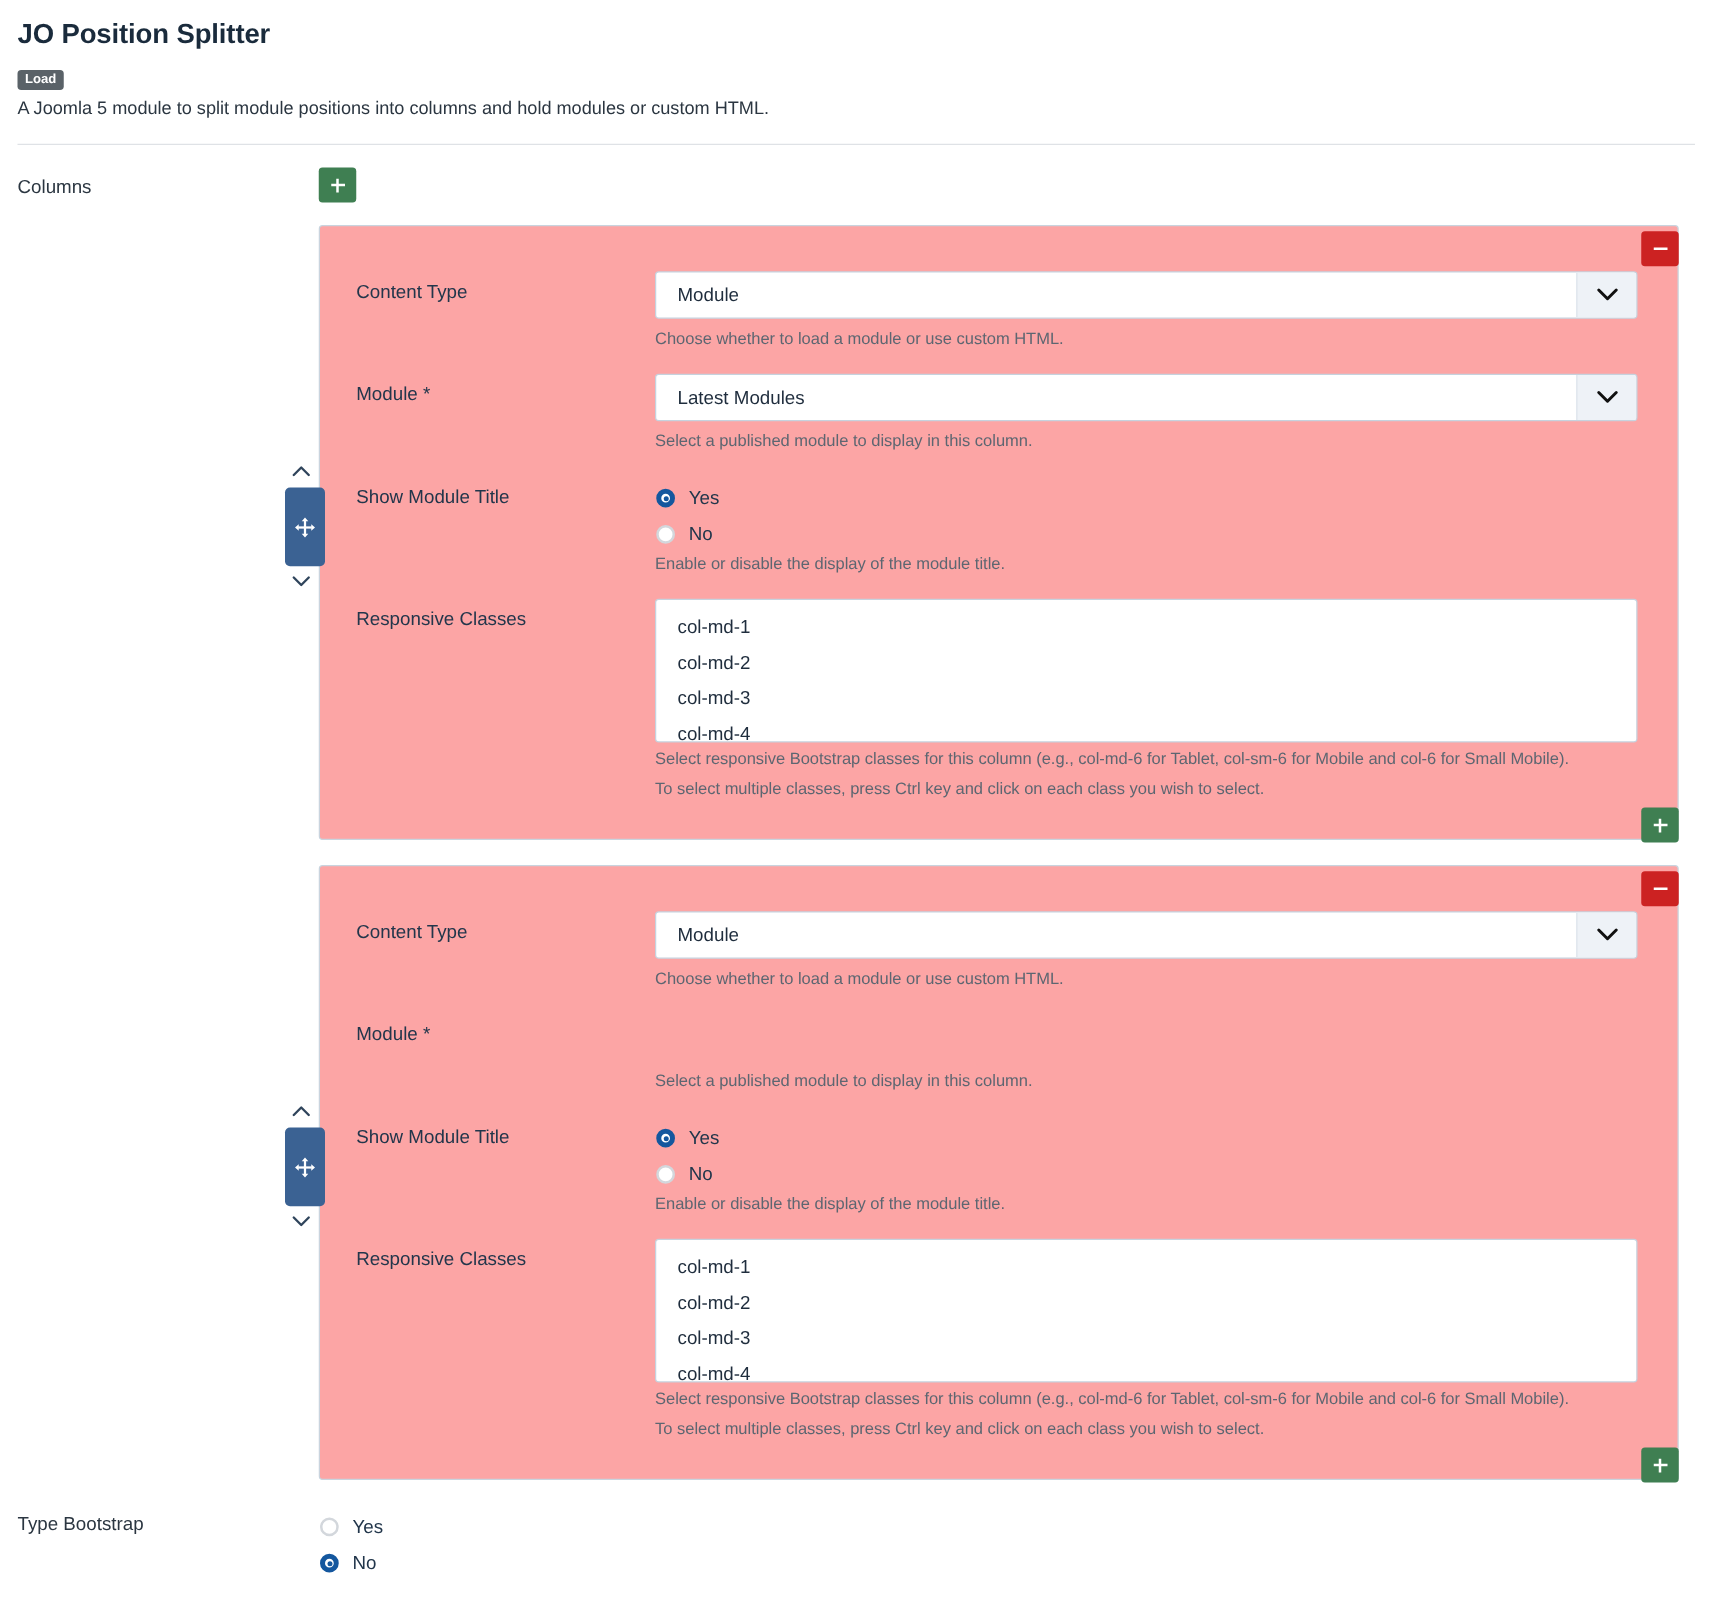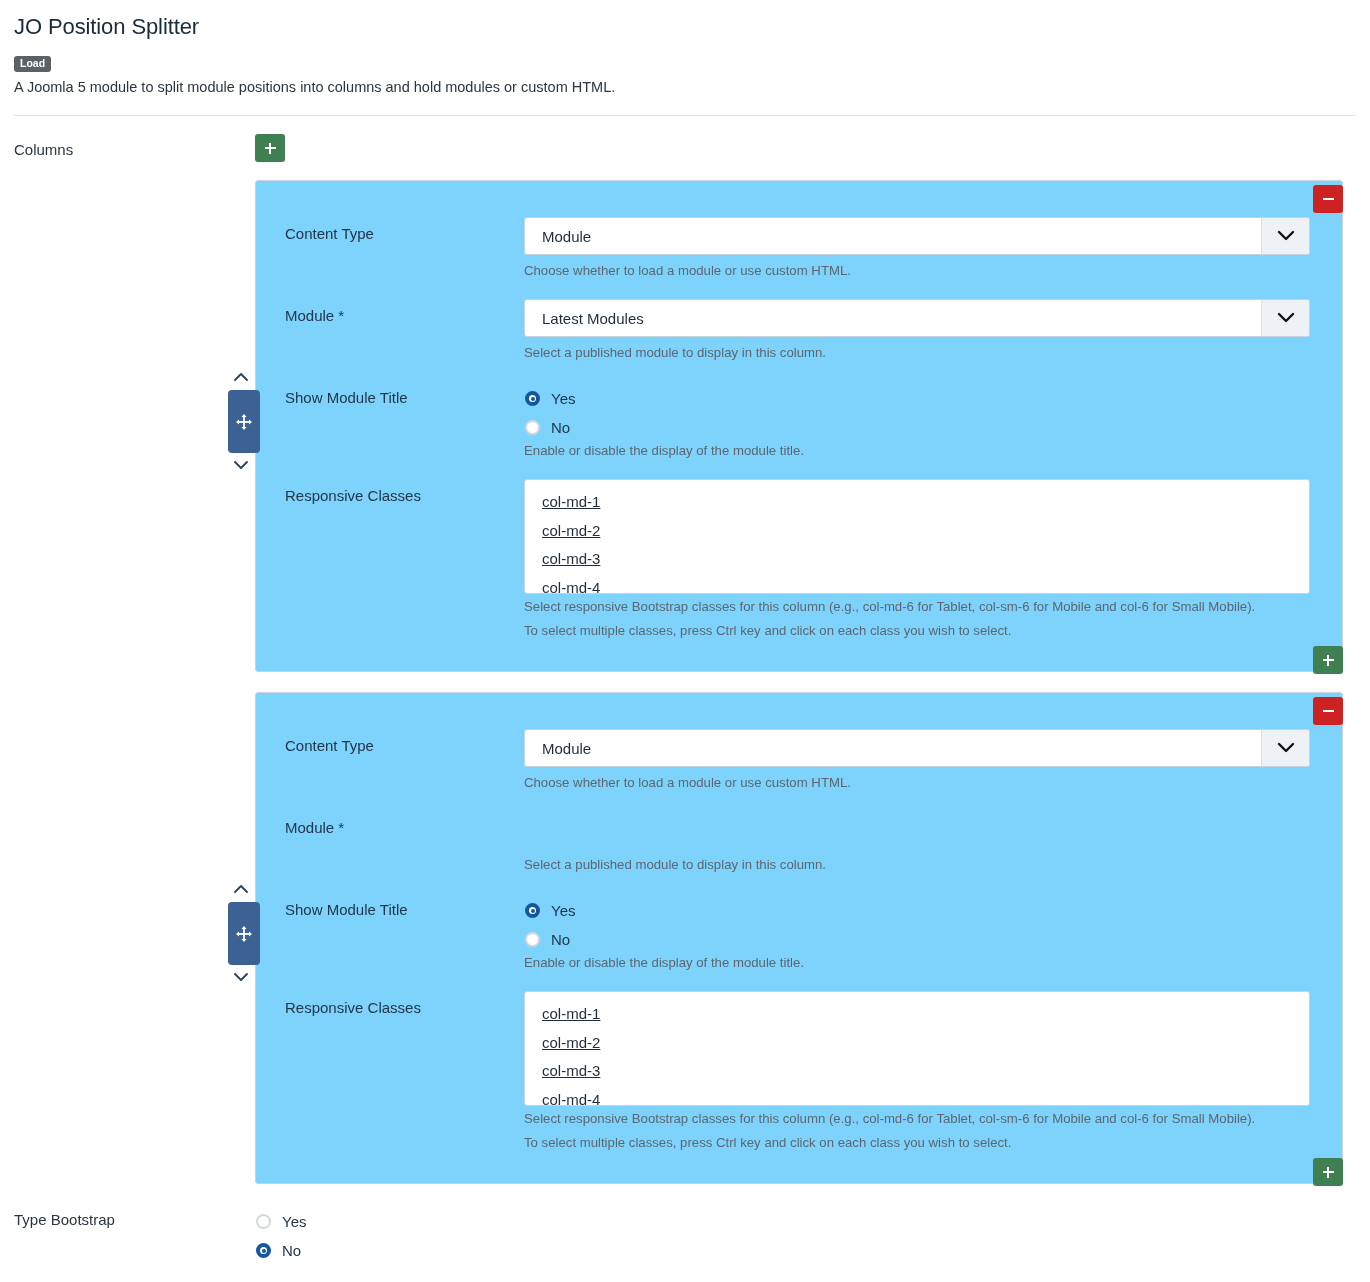--- a/index.html
+++ b/index.html
@@ -10,21 +10,21 @@
     font-family: "Liberation Sans", sans-serif;
     color: #212529;
     overflow: hidden;
   }
 
   .page { position: relative; width: 1370px; height: 1282px; }
 
   
   .title {
     position: absolute; left: 14px; top: 14px;
-    font-size: 22px; font-weight: normal; color: #1a2b3c;
+    font-size: 22px; font-weight: bold; color: #1a2b3c;
     letter-spacing: -0.1px;
   }
   .badge-site {
     position: absolute; left: 14px; top: 56px;
     background: #5a6268; color: #ffffff;
     font-size: 10.5px; font-weight: bold;
     padding: 2px 6px 3px 6px; border-radius: 3px;
     line-height: 1;
   }
   .subtitle {
@@ -61,21 +61,21 @@
   .minus-glyph::before { width: 11px; height: 2px; left: -5.5px; top: -1px; }
 
   .btn-add-top { left: 255px; top: 134px; }
 
   
   .panel {
     position: absolute;
     left: 255px; width: 1088px;
     border: 1px solid #c9d4de;
     border-radius: 3px;
-    background: #7dd3fc;
+    background: #fca5a5;
   }
   .panel-1 { top: 180px; height: 492px; }
   .panel-2 { top: 692px; height: 492px; }
 
   
   .handle-group { position: absolute; width: 34px; }
   .handle-group .chev {
     position: absolute; left: 0; width: 34px; height: 18px;
     display: flex; align-items: center; justify-content: center;
     color: #30455c; cursor: pointer;
@@ -122,21 +122,21 @@
   }
 
   .listbox {
     position: absolute; width: 786px; height: 115px;
     border: 1px solid #c6d2de; border-radius: 3px;
     background: #fff; padding: 8px 0 0 0; overflow: hidden;
     cursor: pointer;
   }
   .listbox .opt {
     font-size: 15px; color: #1f2d3d;
-    padding: 0 0 0 17px; line-height: 28.5px; text-decoration: underline;
+    padding: 0 0 0 17px; line-height: 28.5px;
   }
 
   
   .radio-row { position: absolute; display: flex; align-items: center; text-align: right; }
   .radio {
     width: 15px; height: 15px; border-radius: 50%;
     border: 2px solid #d3d7dc; background: #fff;
     display: inline-block; position: relative; flex: none;
     cursor: pointer;
   }

